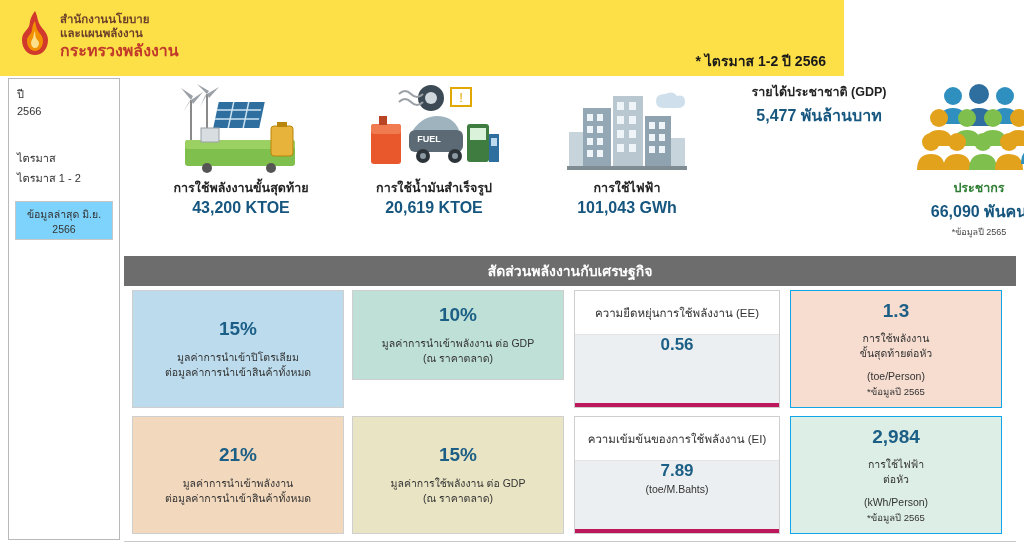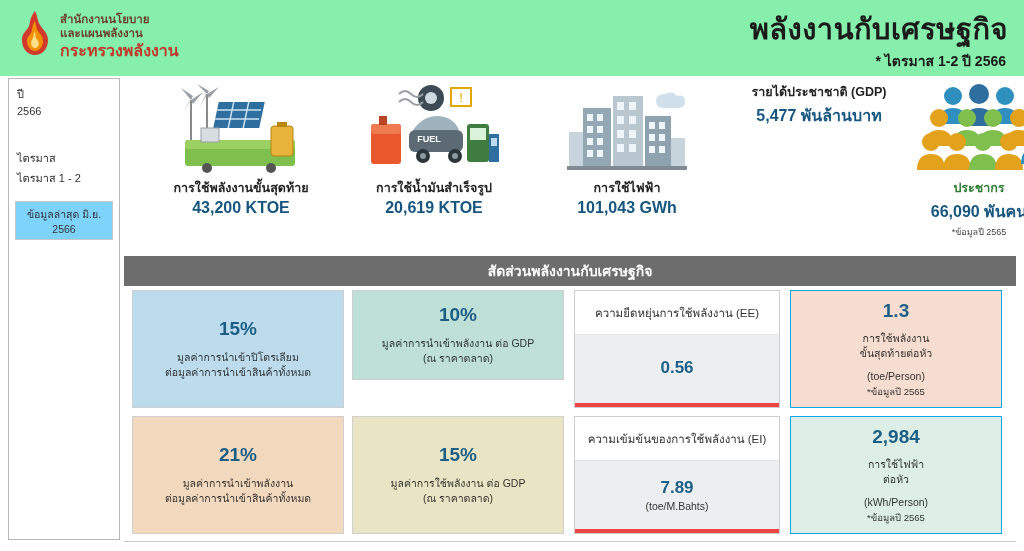--- a/index.html
+++ b/index.html
@@ -7,22 +7,22 @@
   body {
     width:1024px; height:551px;
     font-family:"Liberation Sans", sans-serif;
     background:#ffffff;
     color:#333;
     overflow:hidden;
     position:relative;
   }
   
   .header {
-    position:absolute; left:0; top:0; width:1024px; height:76px;
-    background:#86efac;
+    position:absolute; left:0; top:0; width:844px; height:76px;
+    background:#fde047;
   }
   .logo-wrap {
     position:absolute; left:18px; top:10px;
     display:flex; align-items:flex-start; gap:8px;
   }
   .flame {
     width:34px; height:46px; position:relative;
   }
   .flame svg { display:block; }
   .logo-text { padding-top:2px; }
@@ -83,28 +83,28 @@
     position:absolute; left:0; top:212px; width:892px; height:250px;
   }
   .card {
     position:absolute; border:1px solid #cfcfcf;
     display:flex; flex-direction:column; align-items:center; justify-content:center;
     text-align:center;
   }
   .card .big { font-size:19px; font-weight:bold; color:#1c5f86; }
   .card .desc { font-size:10.5px; color:#333; line-height:15px; margin-top:10px; }
   
-  .split { position:absolute; border:1px solid #cfcfcf; background:#ef4444; }
+  .split { position:absolute; border:1px solid #cfcfcf; background:#be185d; }
   .split .top {
     height:44px; display:flex; align-items:center; justify-content:center;
     font-size:11.5px; color:#333; background:#ffffff; border-bottom:1px solid #e4e4e4;
   }
   .split .bottom {
     height:68px; background:#eceff1; display:flex; flex-direction:column;
-    align-items:center; justify-content:center;
+    align-items:center; 
   }
   .split .bottom .num { font-size:17px; font-weight:bold; color:#1c5f86; }
   .split .bottom .unit { font-size:10.5px; color:#333; margin-top:2px; }
   
   .rcard {
     position:absolute; border:1px solid #0ea5e9;
     display:flex; flex-direction:column; align-items:center; justify-content:center;
     text-align:center;
   }
   .rcard .num { font-size:19px; font-weight:bold; color:#1c5f86; }
@@ -126,21 +126,20 @@
         <path d="M17 11 C13 17 15 20 13 23 C11 26 9 27 9 31 C9 37 13 41 17 41 C21 41 25 37 25 31 C25 26 22 24 20 21 C18 18 18 15 17 11 Z" fill="#f29100"></path>
         <path d="M17 21 C15 25 16 26 15 28 C14 30 13 31 13 33 C13 36 15 38 17 38 C19 38 21 36 21 33 C21 31 19 30 18 28 C17.3 26.5 17.4 24 17 21 Z" fill="#ffe08a"></path>
       </svg>
     </div>
     <div class="logo-text">
       <div class="logo-line1">สำนักงานนโยบาย</div>
       <div class="logo-line2">และแผนพลังงาน</div>
       <div class="logo-line3">กระทรวงพลังงาน</div>
     </div>
   </div>
-  <div class="title-main">พลังงานกับเศรษฐกิจ</div>
   <div class="title-sub">* ไตรมาส 1-2 ปี 2566</div>
 </div>
 
 <div class="left-panel">
   <div class="lp-label">ปี</div>
   <div class="lp-value">2566</div>
   <div class="lp-label" style="margin-top:32px;">ไตรมาส</div>
   <div class="lp-value">ไตรมาส 1 - 2</div>
   <div class="lp-box">ข้อมูลล่าสุด มิ.ย. 2566</div>
 </div>

